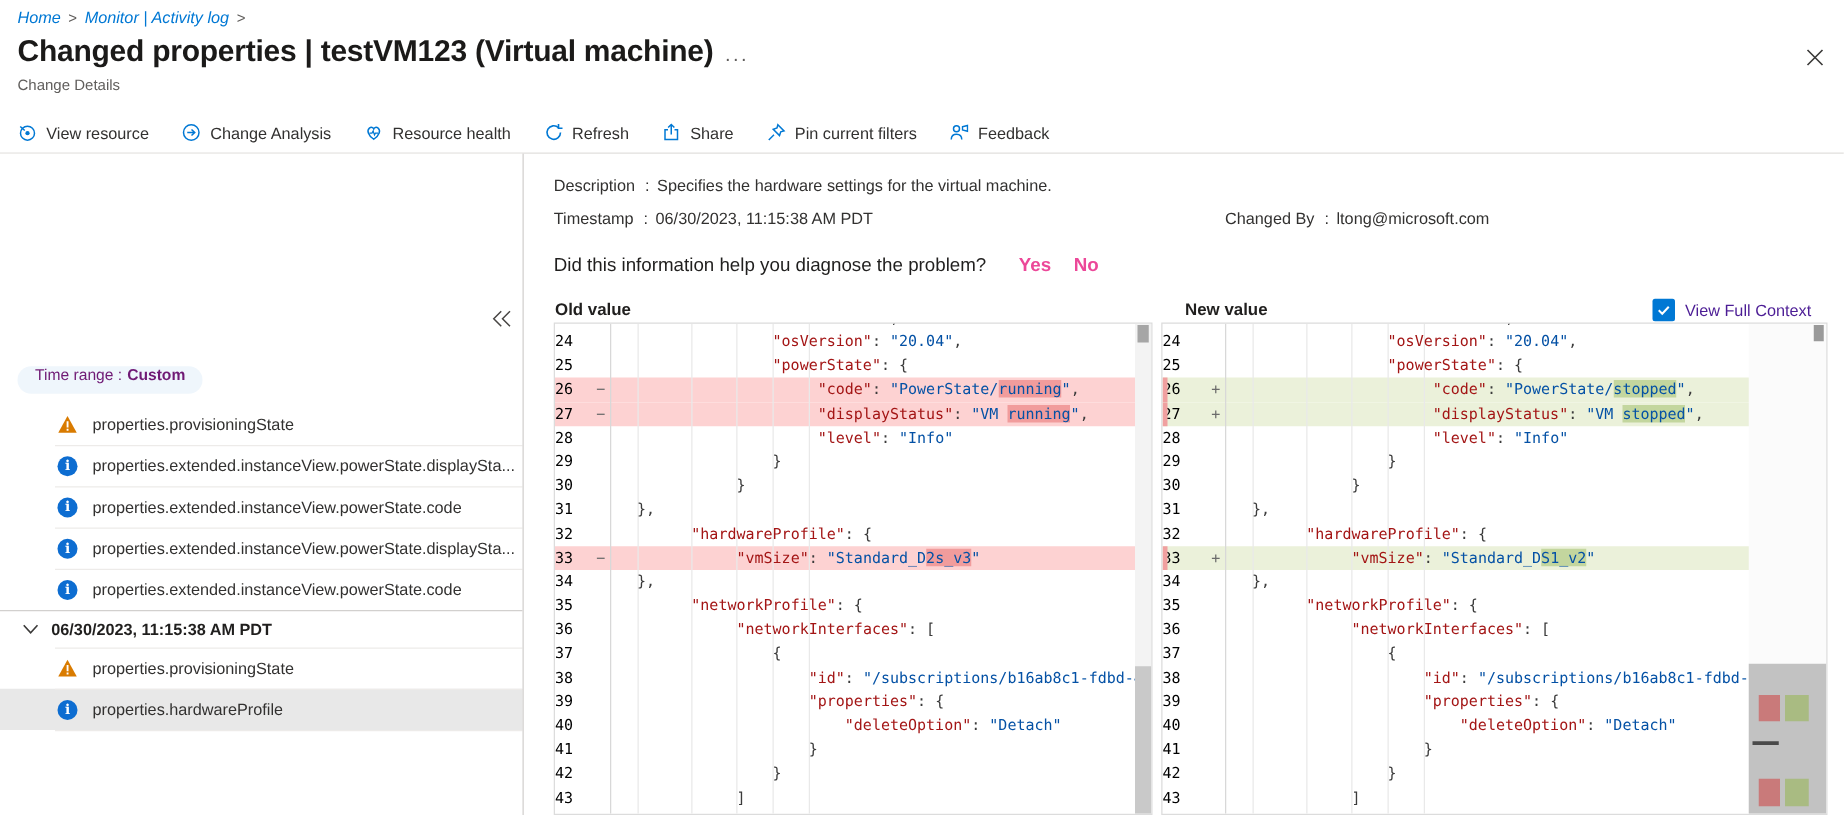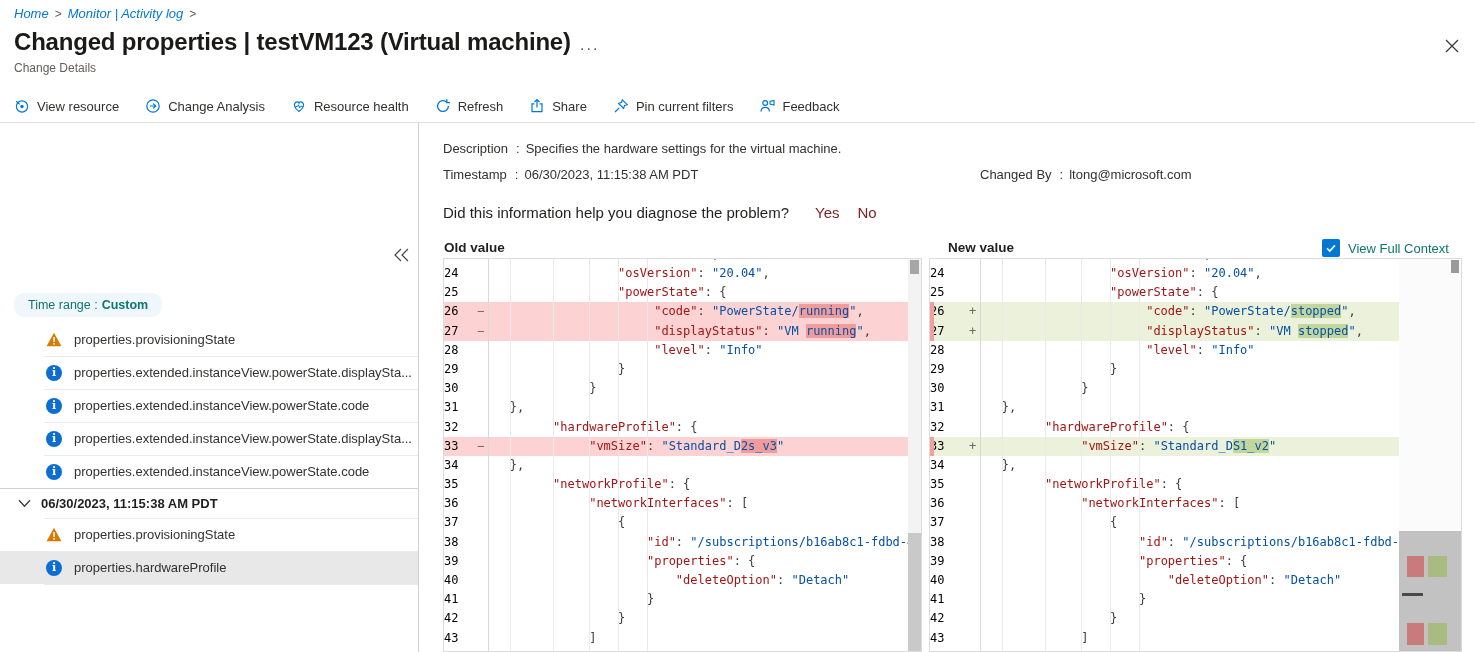--- a/index.html
+++ b/index.html
@@ -21,42 +21,42 @@
   .tb-item svg { display:block; }
   #toolbar-divider { position:absolute; left:0; top:122px; width:1475px; height:1px; background:#e1dfdd; }
 
   
   #sidebar { position:absolute; left:0; top:123px; width:418px; height:529px; background:#fff; }
   #sidebar-divider { position:absolute; left:418px; top:123px; width:1px; height:529px; background:#d2d0ce; }
   #collapse-btn { position:absolute; left:392px; top:124px; width:20px; height:18px; cursor:pointer; color:#484644; }
   #filter-box { position:absolute; left:14px; top:141px; width:262px; height:22px; border:1px solid #8a8886; border-radius:2px; background:#fff; display:flex; align-items:center; padding:0 6px; gap:5px; }
   #filter-box input { border:none; outline:none; font-size:12.5px; width:100%; font-family:"Liberation Sans",sans-serif; color:#323130; }
   #filter-box input::placeholder { color:#605e5c; }
-  #time-pill { position:absolute; left:14px; top:170px; height:22px; border-radius:11px; background:#eff6fc; display:inline-flex; align-items:center; padding:12px 14px; font-size:12.5px; color:#0f766e; cursor:pointer; }
+  #time-pill { position:absolute; left:14px; top:170px; height:22px; border-radius:11px; background:#eff6fc; display:inline-flex; padding:0 14px; font-size:12.5px; color:#701a75; cursor:pointer; }
   #time-pill b { margin-left:4px; }
   #change-list { position:absolute; left:0; top:200px; width:418px; }
   .grp-header { height:30px; display:flex; align-items:center; gap:10px; padding-left:18px; border-top:1px solid #d2d0ce; font-size:13px; font-weight:700; color:#201f1e; cursor:pointer; }
   .grp-header:first-child { border-top:none; }
   .chg-item { height:33px; display:flex; align-items:center; gap:12px; padding-left:46px; font-size:13px; color:#323130; cursor:pointer; position:relative; }
   .chg-item + .chg-item::before, .grp-header + .chg-item::after { content:""; position:absolute; left:44px; right:0; top:0; height:1px; background:#edebe9; }
   .grp-header + .chg-item::after { left:44px; }
   .chg-item.selected { background:#e8e8e8; }
   .chg-item .lbl { white-space:nowrap; overflow:hidden; }
   .w-icon, .i-icon { flex:none; width:16px; height:16px; position:relative; }
   .i-icon { border-radius:50%; background:#0d6dd1; color:#fff; font-family:"DejaVu Serif",serif; font-weight:700; font-size:11px; text-align:center; line-height:16px; }
 
   
   .detail-row { position:absolute; font-size:13px; color:#323130; }
   .detail-row .dlab { display:inline-block; }
   .detail-row .dsep { margin:0 6px 0 8px; }
   #question { position:absolute; left:443px; top:204px; font-size:15px; color:#201f1e; }
-  #question .yn { color:#7f1d1d; font-weight:400; cursor:pointer; }
+  #question .yn { color:#ec4899; font-weight:700; cursor:pointer; }
   #yes-link { margin-left:26px; } #no-link { margin-left:18px; }
   .col-label { position:absolute; top:240px; font-size:13.5px; font-weight:700; color:#201f1e; }
-  #view-context { position:absolute; left:1322px; top:239px; display:flex; align-items:center; gap:8px; font-size:13px; color:#0f766e; cursor:pointer; }
+  #view-context { position:absolute; left:1322px; top:239px; display:flex; align-items:center; gap:8px; font-size:13px; color:#4c1d95; cursor:pointer; }
   #vc-box { width:18px; height:18px; background:#0078d4; border-radius:2px; display:flex; align-items:center; justify-content:center; }
 
   
   .editor { position:absolute; top:258px; height:394px; background:#fff; border:1px solid #dcdcdc; overflow:hidden; }
   #editor-old { left:443px; width:479px; }
   #editor-new { left:929px; width:533px; }
   .rows { position:absolute; left:0; top:0; }
   #editor-old .rows { width:465px; }
   #editor-new .rows { width:471px; }
   .code-row { position:relative; height:19.2px; line-height:19.2px; font-family:"DejaVu Sans Mono","Liberation Mono",monospace; font-size:12px; white-space:pre; display:flex; }

